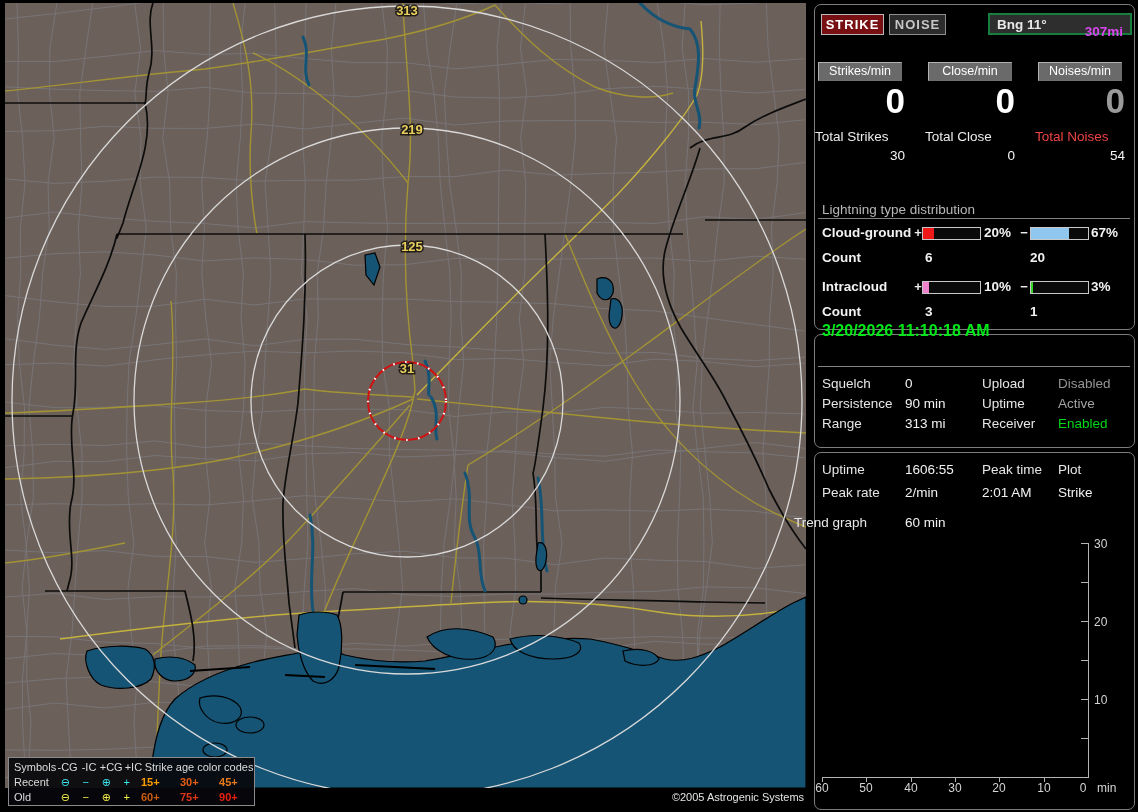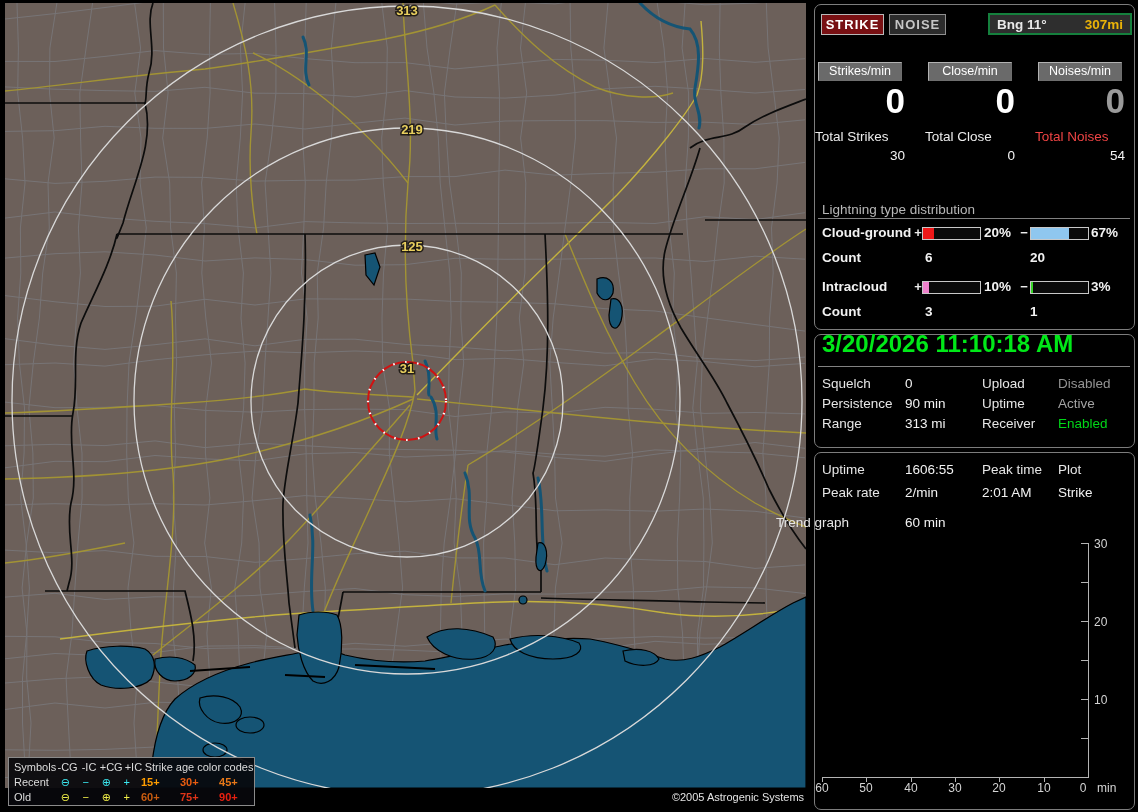--- a/index.html
+++ b/index.html
@@ -26,39 +26,39 @@
   #panel-clock{left:814px;top:334px;width:319px;height:112px;}
   #panel-info{left:814px;top:452px;width:319px;height:356px;}
   .btn{position:absolute;text-align:center;font-weight:bold;font-size:13px;letter-spacing:1px;line-height:19px;cursor:default;}
   #strike-btn{left:821px;top:14px;width:63px;height:21px;background:#781013;color:#fff;
               border:1px solid #b8b8b8;box-sizing:border-box;}
   #noise-btn{left:889px;top:14px;width:57px;height:21px;background:#2c2c2c;color:#c6c6c6;
              border:1px solid #8f8f8f;box-sizing:border-box;}
   #bng-bar{left:988px;top:13px;width:144px;height:22px;background:#2e2e2e;border:2px solid #15803d;
            box-sizing:border-box;display:flex;justify-content:space-between;padding:0 7px;
            font-size:13.5px;font-weight:bold;line-height:20px;}
-  #bng-range{color:#eab308;}
+  #bng-range{color:#d946ef;margin-top:7px;}
   .rate-btn{position:absolute;top:62px;width:84px;height:19px;background:#6a6a6a;color:#fff;
             border:1px solid;border-color:#b2b2b2 #6e6e6e #6e6e6e #b2b2b2;box-sizing:border-box;
             font-size:12.5px;text-align:center;line-height:17px;}
   .rate-val{position:absolute;top:80px;width:90px;height:42px;font-size:35px;font-weight:bold;
             text-align:right;padding-right:2px;line-height:42px;color:#fff;}
   .rate-val.dim{color:#9a9a9a;}
   .total-lbl{position:absolute;top:129px;width:90px;font-size:13.5px;color:#ececec;}
   .total-lbl.dim{color:#ef4444;}
   .total-val{position:absolute;top:148px;width:90px;font-size:13.5px;text-align:right;padding-right:2px;color:#f4f4f4;}
   .hr{position:absolute;height:1px;background:#828282;}
   .dist-title{position:absolute;left:822px;top:202px;font-size:13.5px;color:#b8b8b8;}
   .dist-lbl{position:absolute;left:822px;font-size:13.5px;font-weight:bold;color:#f2f2f2;}
   .sign{position:absolute;width:12px;font-size:13px;font-weight:bold;text-align:center;color:#ececec;}
   .dist-bar{position:absolute;width:57px;height:11px;border:1px solid #c8c8c8;background:#0a0a0a;}
   .dist-fill{display:block;height:100%;width:0;}
   .pct{position:absolute;font-size:13.5px;font-weight:bold;color:#f2f2f2;text-align:center;}
   .cnt{position:absolute;font-size:13.5px;font-weight:bold;color:#f2f2f2;}
-  #datetime{position:absolute;left:822px;top:330px;font-size:24px;font-weight:bold;color:#00e818;}
+  #datetime{position:absolute;left:822px;top:322px;font-size:16px;font-weight:bold;color:#00e818;}
   .lab{position:absolute;font-size:13.5px;color:#e6e6e6;}
   .val{position:absolute;font-size:13.5px;color:#f2f2f2;}
   
   .axis{position:absolute;background:#b4b4b4;}
   .tick{position:absolute;background:#b4b4b4;}
   .ytick-lbl{position:absolute;left:1094px;width:26px;font-size:12px;color:#d4d4d4;}
   .xtick-lbl{position:absolute;top:781px;width:30px;font-size:12px;color:#d4d4d4;text-align:center;}
   #x-unit{position:absolute;left:1097px;top:781px;font-size:12px;color:#d4d4d4;}
 </style>
 </head>
@@ -305,21 +305,21 @@
 <div class="lab" style="left:822px;top:462px">Uptime</div>
 <div class="val" style="left:905px;top:462px">1606:55</div>
 <div class="lab" style="left:982px;top:462px">Peak time</div>
 <div class="lab" style="left:1058px;top:462px">Plot</div>
 
 <div class="lab" style="left:822px;top:485px">Peak rate</div>
 <div class="val" style="left:905px;top:485px">2/min</div>
 <div class="val" style="left:982px;top:485px">2:01 AM</div>
 <div class="val" style="left:1058px;top:485px">Strike</div>
 
-<div class="lab" style="left:776px;top:515px">Trend graph</div>
+<div class="lab" style="left:794px;top:515px">Trend graph</div>
 <div class="val" style="left:905px;top:515px">60 min</div>
 
 <div>
   <div class="axis" style="left:1088px;top:543px;width:1px;height:235px"></div>
   <div class="axis" style="left:822px;top:777px;width:267px;height:1px"></div>
   <div class="tick" style="left:1081px;top:543px;width:7px;height:1px"></div>
   <div class="tick" style="left:1081px;top:582px;width:7px;height:1px"></div>
   <div class="tick" style="left:1081px;top:621px;width:7px;height:1px"></div>
   <div class="tick" style="left:1081px;top:660px;width:7px;height:1px"></div>
   <div class="tick" style="left:1081px;top:699px;width:7px;height:1px"></div>

